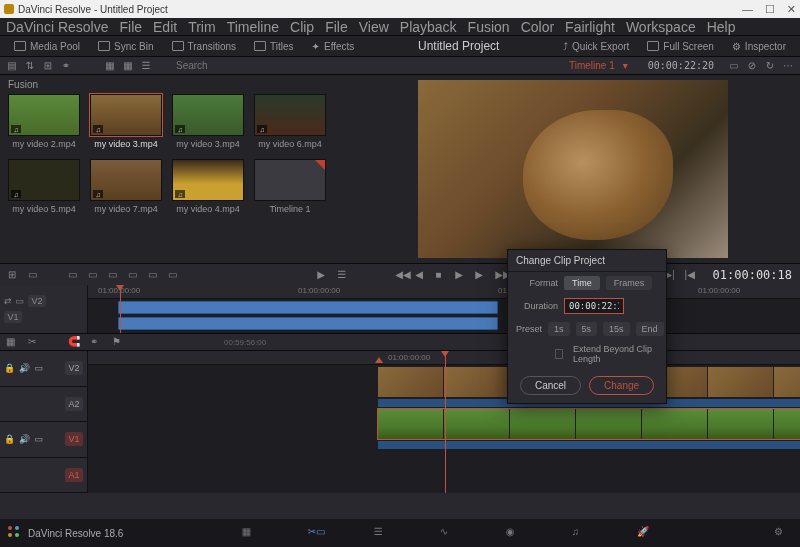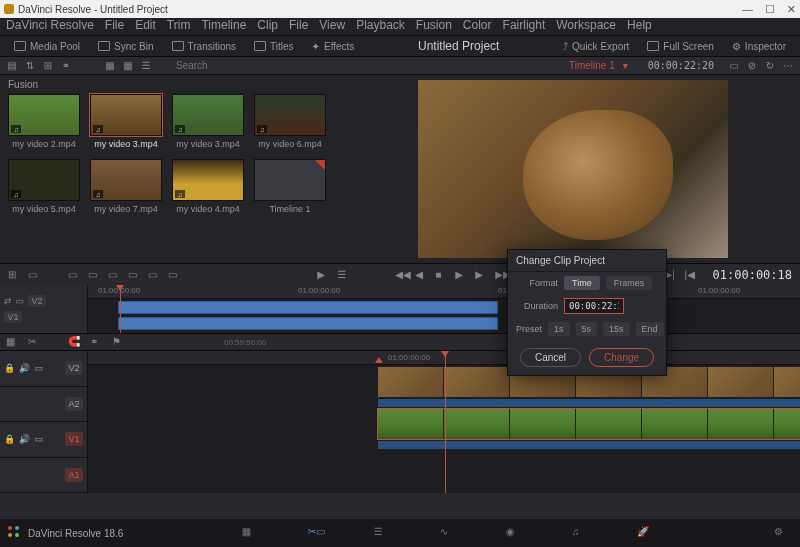--- a/index.html
+++ b/index.html
@@ -1,20 +1,20 @@
 <!DOCTYPE html>
 <html><head>
 <meta charset="utf-8">
 <style>
 *{margin:0;padding:0;box-sizing:border-box;font-family:Arial,sans-serif;user-select:none}
 body{background:#28282e;color:#a0a0a0;font-size:10px;width:800px;height:547px;overflow:hidden;position:relative}
 .titlebar{height:18px;background:#f0f0f0;display:flex;align-items:center;padding:0 4px;color:#333;font-size:10px}
 .titlebar .logo{width:10px;height:10px;background:#b8860b;border-radius:2px;margin-right:4px}
 .titlebar .winbtns{margin-left:auto;display:flex;gap:12px;font-size:11px;color:#555}
-.menubar{height:17px;background:#212126;display:flex;align-items:flex-start;padding:0 6px;gap:11px;font-size:12px;color:#999}
+.menubar{height:17px;background:#212126;display:flex;align-items:center;padding:0 6px;gap:11px;font-size:14px;color:#999}
 .toolbar{height:22px;background:#212126;border-top:1px solid #0a0a0a;border-bottom:1px solid #0a0a0a;display:flex;align-items:center;padding:0 8px;gap:6px;font-size:10px}
 .toolbar .tb-btn{display:flex;align-items:center;gap:4px;padding:2px 6px;color:#999}
 .toolbar .tb-icon{width:12px;height:10px;border:1px solid #888;border-radius:1px}
 .toolbar .center-title{flex:1;text-align:center;color:#ccc;font-size:12px}
 .secondary-bar{height:18px;background:#2a2a30;border-bottom:1px solid #0a0a0a;display:flex;align-items:center;padding:0 6px;gap:6px;font-size:10px}
 .secondary-bar .sico{width:12px;height:12px;display:flex;align-items:center;justify-content:center;color:#888}
 .secondary-bar .search{margin-left:18px;color:#777}
 .secondary-bar .timeline-label{margin-left:auto;color:#c05040;font-size:10px}
 .secondary-bar .timecode{color:#aaa;font-family:monospace;margin-left:14px}
 .secondary-bar .endicons{display:flex;gap:6px;margin-left:8px}
@@ -368,17 +368,22 @@
     <div class="dlabel">Duration</div>
     <input class="dinput" value="00:00:22:20" style="">
   </div>
   <div class="drow">
     <div class="dlabel">Preset</div>
     <div class="preset">1s</div>
     <div class="preset">5s</div>
     <div class="preset">15s</div>
     <div class="preset">End</div>
   </div>
+  <div class="drow">
+    <div class="dlabel"></div>
+    <div class="chk"></div>
+    <span style="font-size:9px;color:#999">Extend Beyond Clip Length</span>
+  </div>
   <div class="dbtns">
     <div class="dbtn">Cancel</div>
     <div class="dbtn primary">Change</div>
   </div>
 </div>
 
 </body></html>

